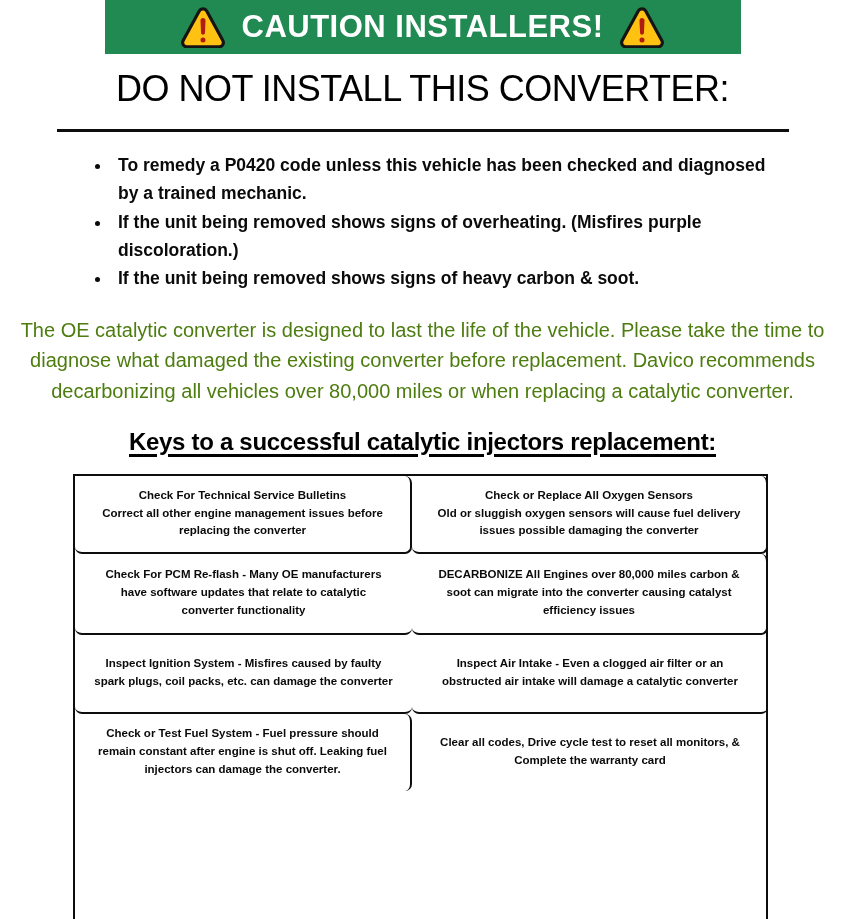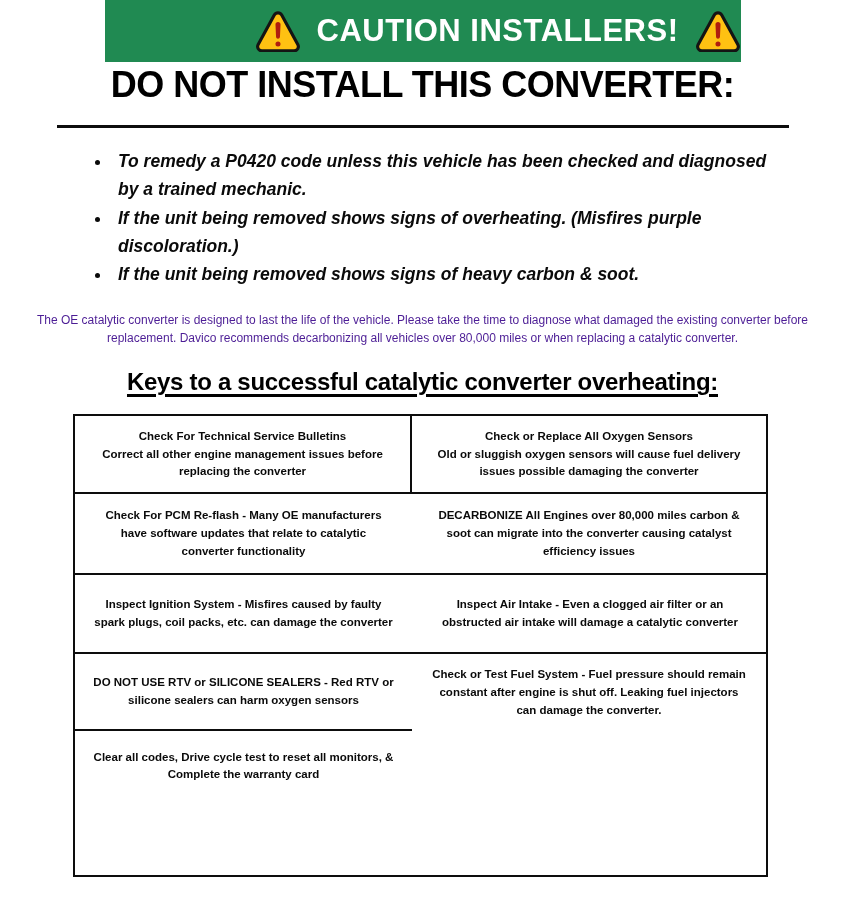--- a/index.html
+++ b/index.html
@@ -10,80 +10,79 @@
     margin: 0 auto;
     font-family: "Liberation Sans", sans-serif;
     color: #000000;
     overflow: hidden;
   }
   .page { width: 845px; height: 919px; position: relative; background: #fff; }
 
   
   .banner {
     width: 636px;
-    height: 62px;
+    height: 54px;
     margin: 0 auto;
     background: #208a52;
     display: flex;
     align-items: center;
-    justify-content: flex-end;
+    justify-content: center;
     gap: 16px;
   }
   .banner-text {
     color: #ffffff;
     font-size: 31px;
     font-weight: 800;
     letter-spacing: 0.5px;
     white-space: nowrap;
   }
   .warn-icon { width: 46px; height: 42px; display: block; }
 
   
   .main-heading {
-    margin-top: 2px;
+    margin-top: 14px;
     text-align: center;
     font-size: 36px;
-    font-weight: 700;
+    font-weight: 400;
     letter-spacing: -0.5px;
     color: #000;
   }
 
   .rule {
     width: 732px;
     height: 3px;
     background: #0d0d0d;
     border: none;
     margin: 19px auto 0 auto;
   }
 
   
   .bullet-list {
     margin: 19px auto 4px auto;
     width: 705px;
     padding-left: 42px;
     list-style: disc;
-    font-style: italic;
   }
   .bullet-list li {
     font-size: 17.5px;
     font-weight: 700;
     line-height: 1.62;
     color: #0a0a0a;
     padding-left: 6px;
   }
 
   
   .intro-paragraph {
     margin: 22px auto 0 auto;
     width: 836px;
     text-align: center;
-    font-size: 12px;
+    font-size: 20px;
     font-weight: 400;
     line-height: 1.53;
-    color: #4c1d95;
+    color: #4d7c0f;
   }
 
   
   .keys-heading {
     margin-top: 21px;
     text-align: center;
     font-size: 24px;
     font-weight: 800;
     letter-spacing: -0.3px;
     text-decoration: underline;
@@ -102,20 +101,21 @@
     grid-template-rows: 78px 81px 79px 77px 70px 74px;
   }
   .cell {
     border-right: 2px solid #0d0d0d;
     border-bottom: 2px solid #0d0d0d;
     display: flex;
     align-items: center;
     justify-content: center;
     text-align: center;
     padding: 6px 18px;
+    border-radius: 7px;
   }
   .cell.last-col { border-right: none; }
   .cell.last-row { border-bottom: none; }
   .cell-text {
     font-size: 11.5px;
     font-weight: 700;
     line-height: 1.55;
     white-space: pre-line;
     color: #0a0a0a;
   }
@@ -148,21 +148,21 @@
   <div class="rule"></div>
 
   <ul class="bullet-list">
     <li>To remedy a P0420 code unless this vehicle has been checked and diagnosed by a trained mechanic.</li>
     <li>If the unit being removed shows signs of overheating. (Misfires purple discoloration.)</li>
     <li>If the unit being removed shows signs of heavy carbon &amp; soot.</li>
   </ul>
 
   <p class="intro-paragraph">The OE catalytic converter is designed to last the life of the vehicle. Please take the time to diagnose what damaged the existing converter before replacement. Davico recommends decarbonizing all vehicles over 80,000 miles or when replacing a catalytic converter.</p>
 
-  <div class="keys-heading">Keys to a successful catalytic converter overheating:</div>
+  <div class="keys-heading">Keys to a successful catalytic injectors replacement:</div>
 
   <div class="keys-table">
     <div class="cell">
         <span class="cell-text">Check For Technical Service Bulletins
 Correct all other engine management issues before replacing the converter</span>
       </div>
 
     <div class="cell">
         <span class="cell-text">Check or Replace All Oxygen Sensors
 Old or sluggish oxygen sensors will cause fuel delivery issues possible damaging the converter</span>
@@ -175,23 +175,20 @@
         <span class="cell-text">DECARBONIZE All Engines over 80,000 miles carbon &amp; soot can migrate into the converter causing catalyst efficiency issues</span>
       </div>
     <div class="cell last-col">
         <span class="cell-text">Inspect Ignition System - Misfires caused by faulty spark plugs, coil packs, etc. can damage the converter</span>
       </div>
 
     <div class="cell last-col">
         <span class="cell-text">Inspect Air Intake - Even a clogged air filter or an obstructed air intake will damage a catalytic converter</span>
       </div>
 
-    <div class="cell last-col">
-        <span class="cell-text">DO NOT USE RTV or SILICONE SEALERS - Red RTV or silicone sealers can harm oxygen sensors</span>
-      </div>
 
     <div class="cell last-row">
         <span class="cell-text">Check or Test Fuel System - Fuel pressure should remain constant after engine is shut off.  Leaking fuel injectors can damage the converter.</span>
       </div>
     <div class="cell last-col last-row">
         <span class="cell-text">Clear all codes,  Drive cycle test to reset all monitors, &amp; Complete the warranty card</span>
       </div>
   </div>
 
 </div>

